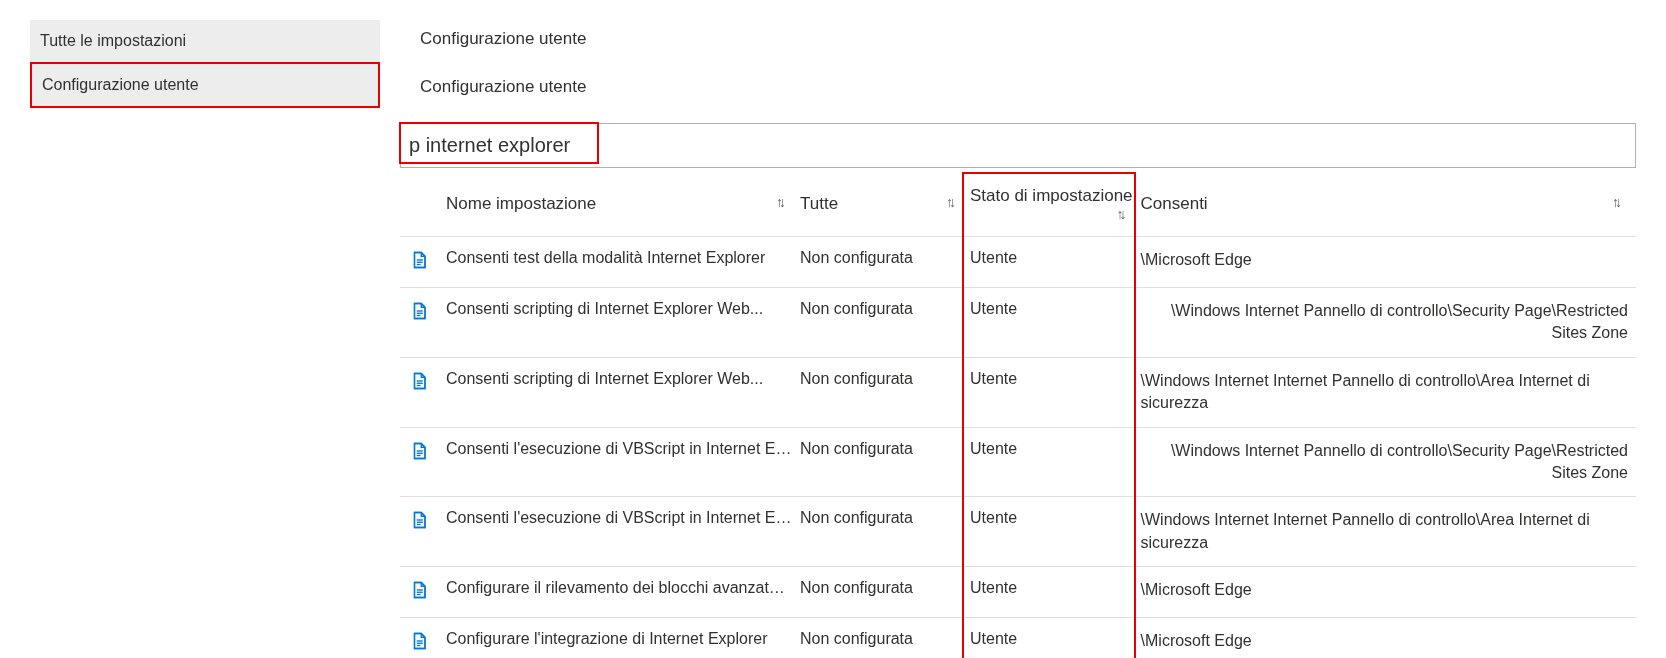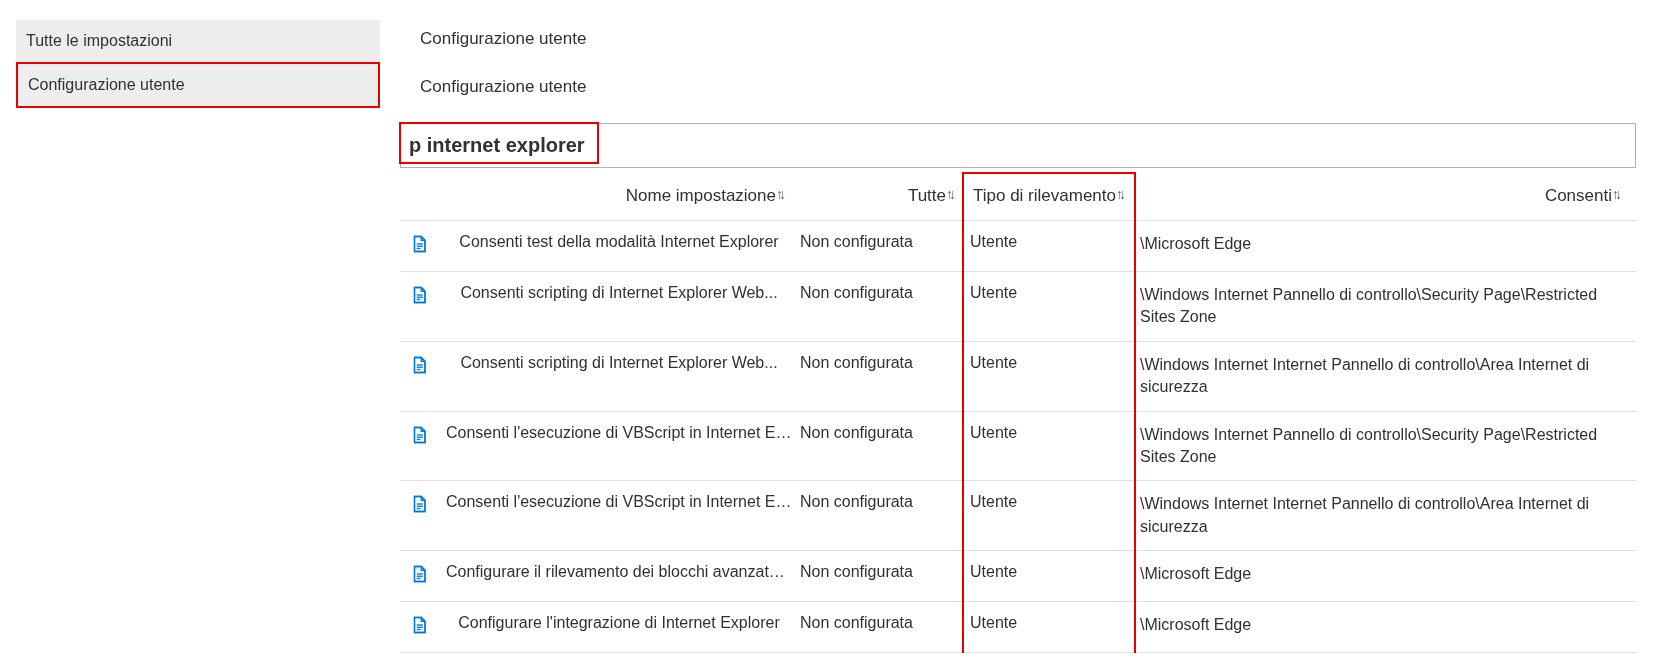--- a/index.html
+++ b/index.html
@@ -10,21 +10,21 @@
       background: #fff;
       width: 1666px;
     }
     .layout {
       display: flex;
       align-items: flex-start;
     }
     .sidebar {
       width: 400px;
       padding-top: 20px;
-      padding-left: 16px;
+      padding-left: 30px;
       padding-right: 20px;
     }
     .sidebar-item {
       padding: 12px 10px;
       font-size: 16px;
       cursor: pointer;
       position: relative;
     }
     .sidebar-item.active {
       background: #ededed;
@@ -53,39 +53,38 @@
       position: relative;
     }
     .search-input {
       width: 100%;
       font-size: 20px;
       padding: 10px 8px;
       border: 1px solid #b3b0ad;
       outline: none;
       font-family: inherit;
       color: #323130;
-      font-weight: bold;
     }
     .search-highlight {
       position: absolute;
       left: -1px;
       top: -1px;
       width: 200px;
       height: 42px;
       border: 2px solid #e60000;
       pointer-events: none;
     }
     .table {
       width: 100%;
       margin-top: 4px;
       border-collapse: collapse;
       position: relative;
     }
     .thead-row th {
-      text-align: right;
+      text-align: left;
       font-weight: 400;
       font-size: 17px;
       padding: 14px 8px 14px 0;
       border-bottom: 1px solid #e1dfdd;
       white-space: nowrap;
     }
     .thead-row th .sort {
       float: right;
       color: #605e5c;
       font-size: 14px;
@@ -106,34 +105,33 @@
     .tbody-row td.cell-path {
       font-size: 16px;
       line-height: 1.4;
       margin-left: 18px;
     }
     .tbody-row td.cell-name {
       white-space: nowrap;
       overflow: hidden;
       text-overflow: ellipsis;
       max-width: 354px;
-      text-align: center;
     }
     .doc-icon {
       display: inline-block;
       width: 18px;
       height: 22px;
     }
     .column-highlight {
       position: absolute;
       border: 2px solid #e60000;
       pointer-events: none;
     }
     .small { font-size: 14.5px; }
-    .center { text-align: left; }
+    .center { text-align: right; }
   </style>
 </head>
 <body>
 
 <div class="layout">
   <div class="sidebar">
     <div class="sidebar-item active">
       <span>Tutte le impostazioni</span>
     </div>
     <div class="sidebar-item active highlight-red">
@@ -166,21 +164,21 @@
             <th></th>
             <th>
               <span>Nome impostazione</span>
               <span class="sort">↑↓</span>
             </th>
             <th>
               <span>Tutte</span>
               <span class="sort">↑↓</span>
             </th>
             <th>
-              <span>Tipo di rilevamento</span>
+              <span>Stato di impostazione</span>
               <span class="sort">↑↓</span>
             </th>
             <th>
               <span>Consenti</span>
               <span class="sort">↑↓</span>
             </th>
           </tr>
         </thead>
         <tbody id="tbody">
             <tr class="tbody-row">

